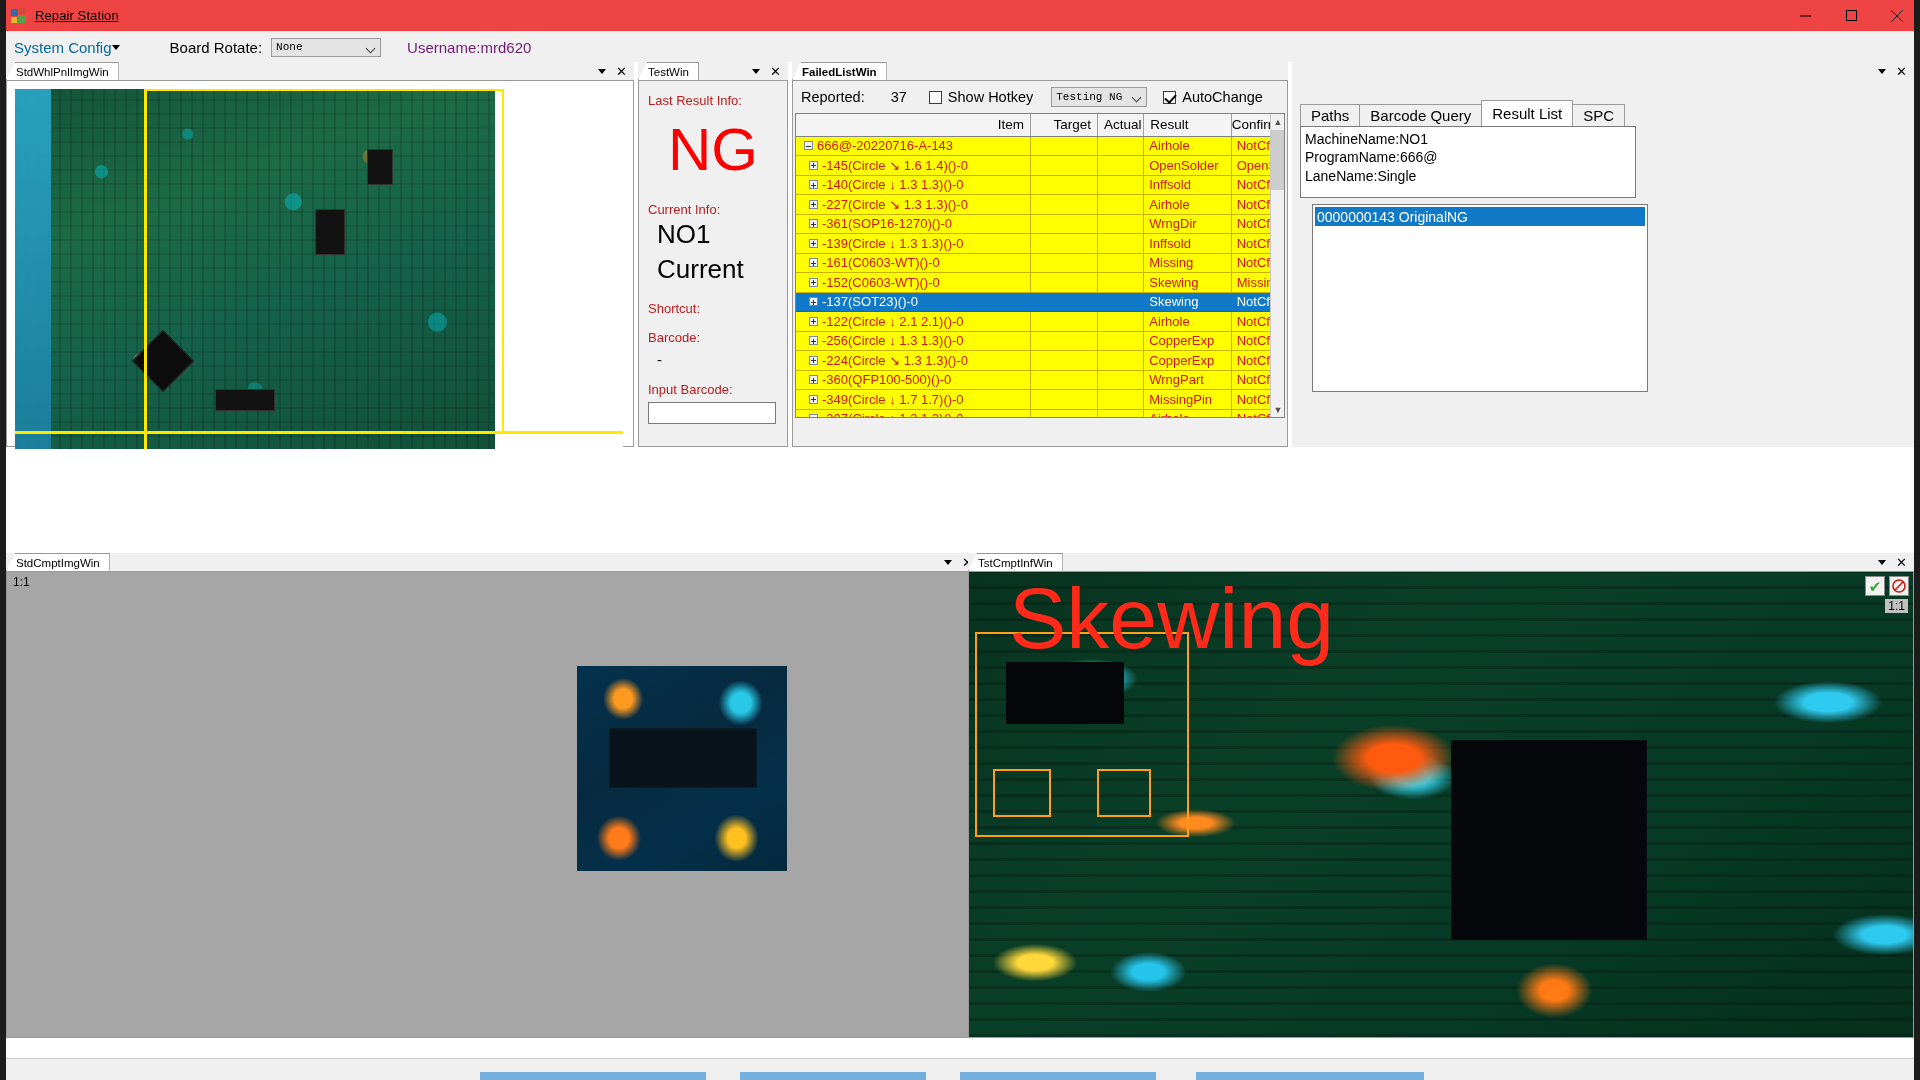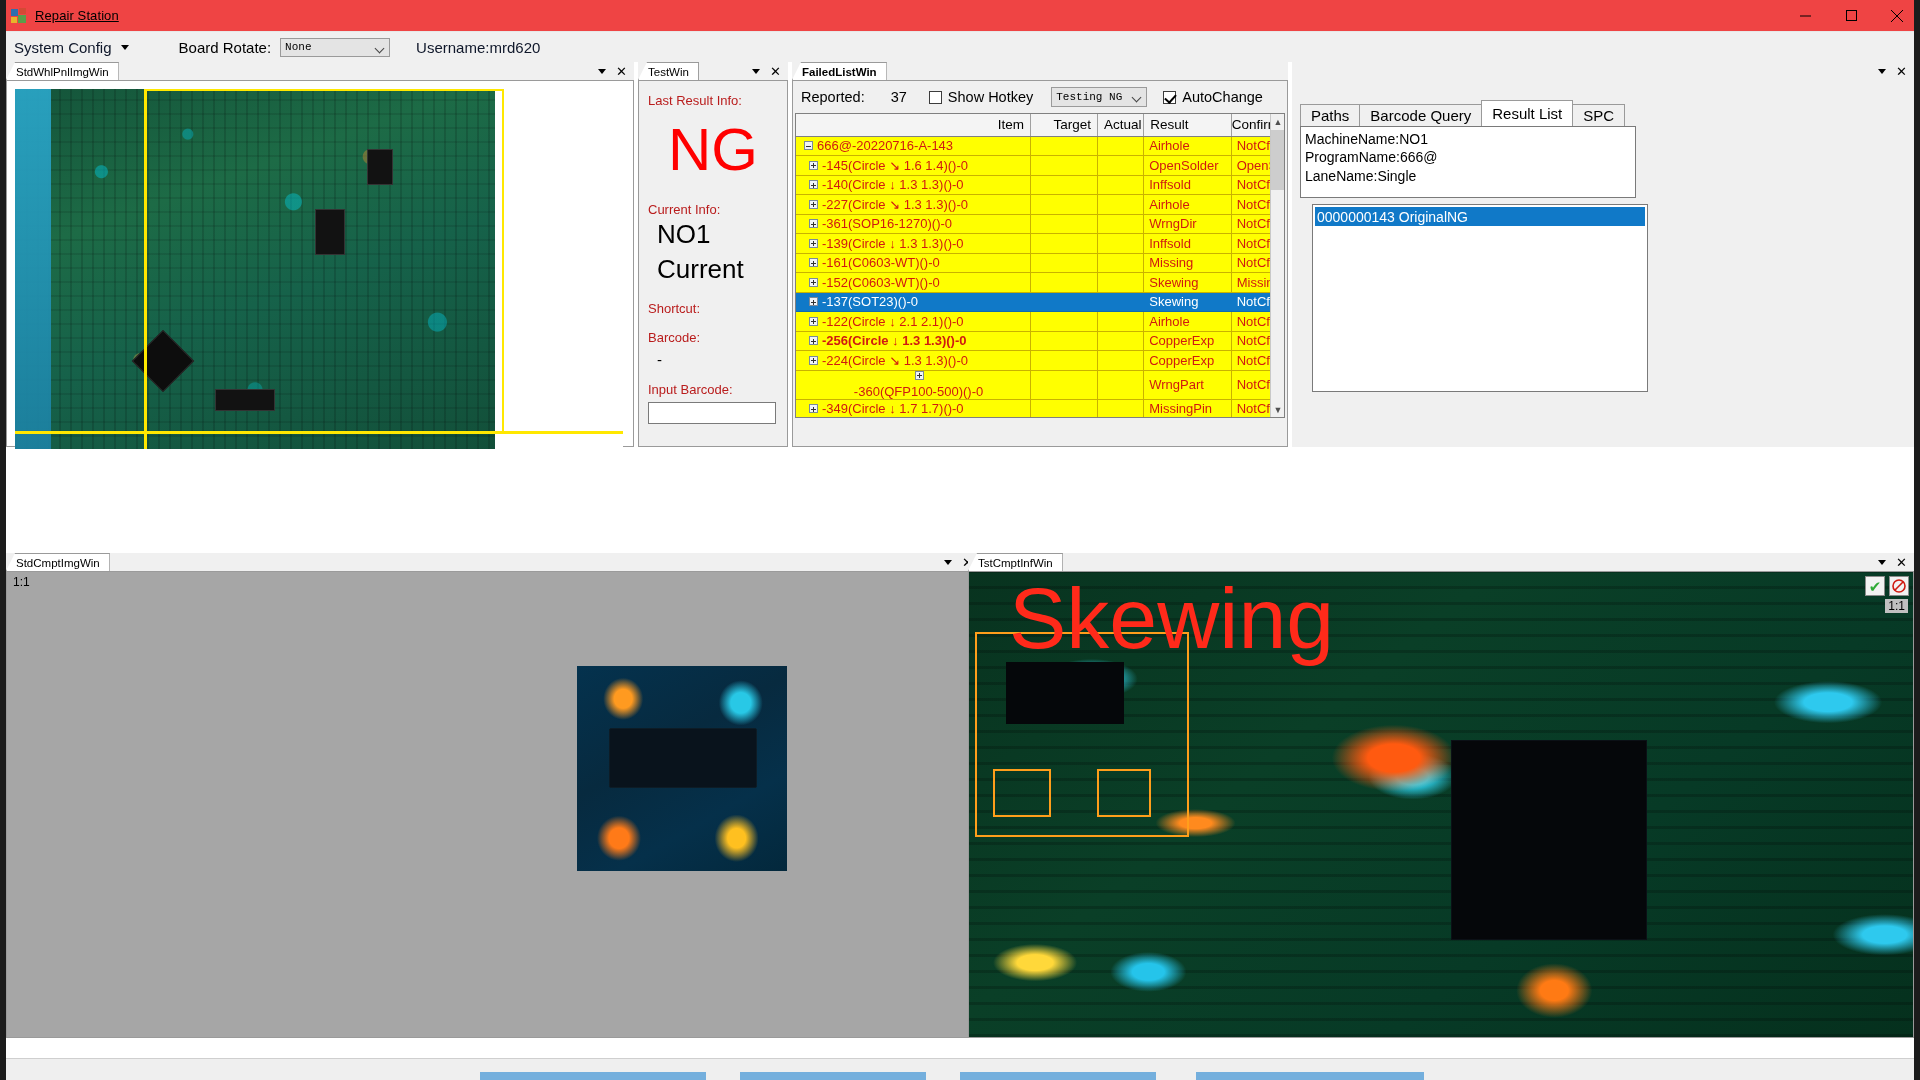--- a/index.html
+++ b/index.html
@@ -42,22 +42,22 @@
     font-size: 13px; color: #000; line-height: 1;
   }
   .winbtn svg { display:block; }
 
   
   .menurow {
     position: absolute; left: 0; top: 32px; width: 1920px; height: 30px;
     background: #f0f0f0; display: flex; align-items: center;
   }
   .menu-sysconfig {
-    margin-left: 10px; font-size: 15px; color: #0f172a;
-    display: flex; align-items: center; gap: 9px; padding: 2px 4px;
+    margin-left: 10px; font-size: 15px; color: #0369a1;
+    display: flex; align-items: center; padding: 2px 4px;
   }
   .caret-down {
     width: 0; height: 0; border-left: 4px solid transparent; border-right: 4px solid transparent;
     border-top: 5px solid #000;
   }
   .lbl-boardrotate {
     margin-left: 46px; font-size: 15px; color: #000;
   }
   .combo-rotate {
     margin-left: 9px; width: 110px; height: 19px;
@@ -67,21 +67,21 @@
   .combo-rotate span.val {
     font-family: "Liberation Mono", monospace;
     font-size: 11px; color: #000; margin-left: 4px;
   }
   .combo-rotate .chev {
     position: absolute; right: 6px; top: 6px;
     width: 7px; height: 7px;
     border-left: 1.4px solid #444; border-bottom: 1.4px solid #444;
     transform: rotate(-45deg);
   }
-  .lbl-username { margin-left: 26px; font-size: 15px; color: #0f172a; }
+  .lbl-username { margin-left: 26px; font-size: 15px; color: #701a75; }
 
   
   .panel { position: absolute; background: #f0f0f0; }
   .panel-tabbar {
     height: 18px; position: relative;
     display: flex; align-items: flex-end;
   }
   .panel-tab {
     height: 18px; padding: 0 9px 0 9px;
     background: #ffffff;
@@ -577,21 +577,21 @@
                     <span class="itemtext">-122(Circle ↓ 2.1 2.1)()-0</span>
                   </span>
                 </td>
                 <td class=""></td>
                 <td class=""></td>
                 <td class="" style="padding-left: 5px;">Airhole</td>
                 <td class="" style="padding-left: 5px;">NotCfm</td>
               </tr>
               <tr>
                 <td class="c-item">
-                  <span class="itemcell" style="padding-left: 11px; font-weight: bold;">
+                  <span class="itemcell" style="padding-left: 11px;">
                     <span class="expander plus"></span>
                     <span class="itemtext">-256(Circle ↓ 1.3 1.3)()-0</span>
                   </span>
                 </td>
                 <td class=""></td>
                 <td class=""></td>
                 <td class="" style="padding-left: 5px;">CopperExp</td>
                 <td class="" style="padding-left: 5px;">NotCfm</td>
               </tr>
               <tr>
@@ -601,21 +601,21 @@
                     <span class="itemtext">-224(Circle ↘ 1.3 1.3)()-0</span>
                   </span>
                 </td>
                 <td class=""></td>
                 <td class=""></td>
                 <td class="" style="padding-left: 5px;">CopperExp</td>
                 <td class="" style="padding-left: 5px;">NotCfm</td>
               </tr>
               <tr>
                 <td class="c-item">
-                  <span class="itemcell" style="padding-left: 11px; flex-direction: column;">
+                  <span class="itemcell" style="padding-left: 11px;">
                     <span class="expander plus"></span>
                     <span class="itemtext">-360(QFP100-500)()-0</span>
                   </span>
                 </td>
                 <td class=""></td>
                 <td class=""></td>
                 <td class="" style="padding-left: 5px;">WrngPart</td>
                 <td class="" style="padding-left: 5px;">NotCfm</td>
               </tr>
               <tr>

